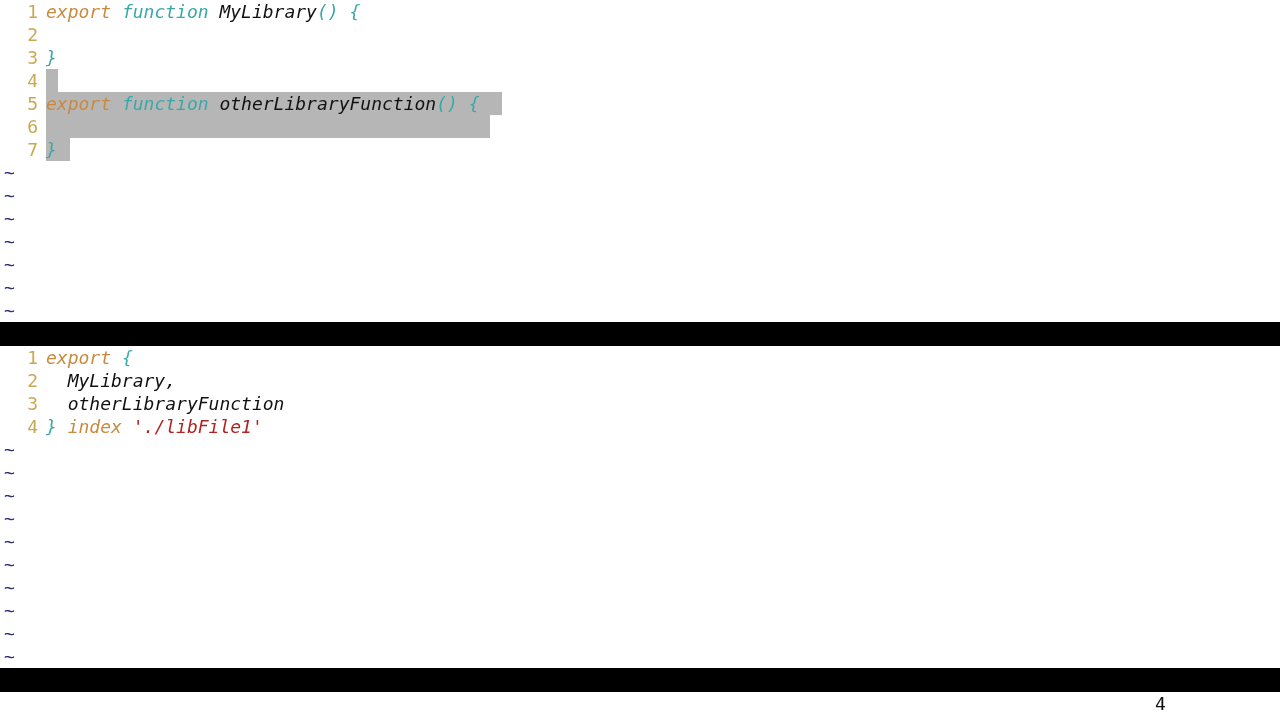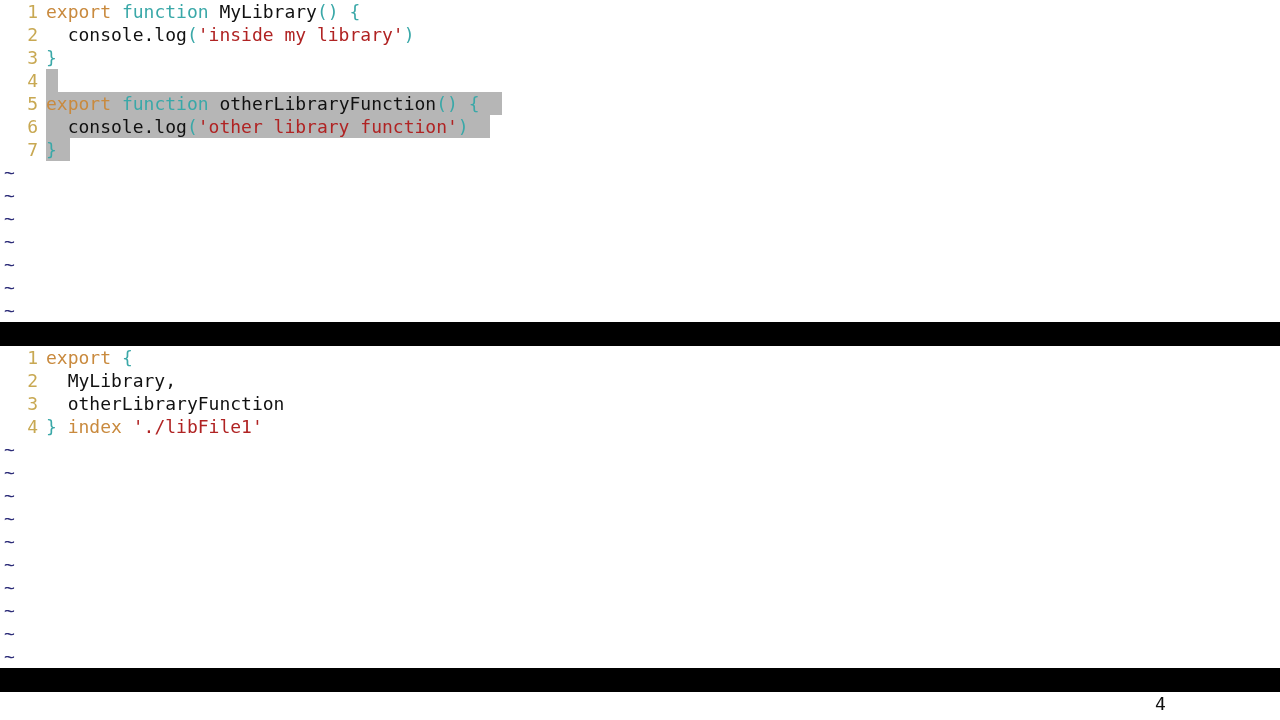--- a/index.html
+++ b/index.html
@@ -45,20 +45,21 @@
     line-height: 23px;
   }
   .code {
     position: absolute;
     left: 46px;
     top: 0;
     white-space: pre;
     font-size: 18px;
     line-height: 23px;
     color: #111111;
+    font-style: italic;
   }
   .tilde {
     position: relative;
     height: 23px;
     line-height: 23px;
     font-size: 18px;
     color: #2c2c78;
     padding-left: 4px;
     white-space: pre;
   }
@@ -115,25 +116,25 @@
   }
 </style>
 </head>
 <body>
 
 <div id="vim">
 
   <div class="window">
     <div id="top-lines">
         <div class="line"><span class="lnum">1</span><span class="code"><span class="kw">export</span><span class="plain"> </span><span class="kw2">function</span><span class="plain"> </span><span class="ident">MyLibrary</span><span class="punct">()</span><span class="plain"> </span><span class="punct">{</span></span></div>
-        <div class="line"><span class="lnum">2</span><span class="code"><span class="ident">  console.log</span><span class="punct">(</span><span class="str">'inside my library'</span><span class="punct">)</span></span></div>
+        <div class="line"><span class="lnum">2</span></div>
         <div class="line"><span class="lnum">3</span><span class="code"><span class="punct">}</span></span></div>
         <div class="line"><div class="selbar" style="left: 46px; width: 12px;"></div><span class="lnum">4</span><span class="code"></span></div>
         <div class="line"><div class="selbar" style="left: 46px; width: 456px;"></div><span class="lnum">5</span><span class="code"><span class="kw">export</span><span class="plain"> </span><span class="kw2">function</span><span class="plain"> </span><span class="ident">otherLibraryFunction</span><span class="punct">()</span><span class="plain"> </span><span class="punct">{</span></span></div>
-        <div class="line"><div class="selbar" style="left: 46px; width: 444px;"></div><span class="lnum">6</span><span class="code"><span class="ident">  console.log</span><span class="punct">(</span><span class="str">'other library function'</span><span class="punct">)</span></span></div>
+        <div class="line"><div class="selbar" style="left: 46px; width: 444px;"></div><span class="lnum">6</span></div>
         <div class="line"><div class="selbar" style="left: 46px; width: 24px;"></div><span class="lnum">7</span><span class="code"><span class="punct">}</span></span></div>
       </div>
     <div id="top-tildes">
         <div class="tilde">~</div>
         <div class="tilde">~</div>
         <div class="tilde">~</div>
         <div class="tilde">~</div>
         <div class="tilde">~</div>
         <div class="tilde">~</div>
         <div class="tilde">~</div>

